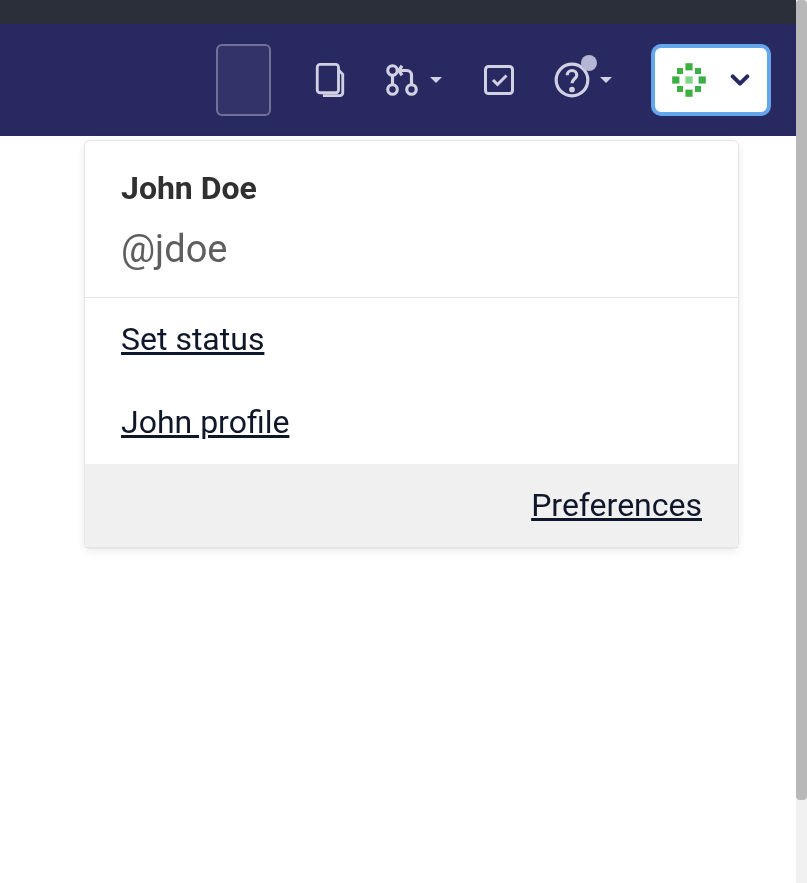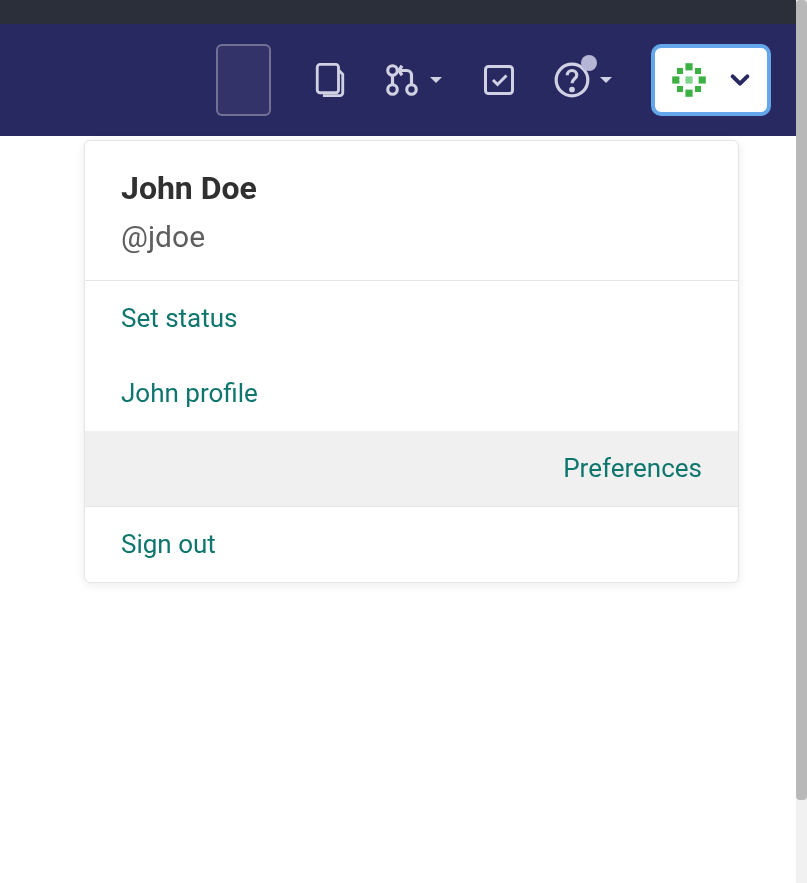--- a/index.html
+++ b/index.html
@@ -91,32 +91,33 @@
       box-shadow: 0 2px 10px rgba(0,0,0,0.08);
     }
     .dd-header {
       padding: 28px 36px 26px;
       border-bottom: 1px solid #e5e5e5;
     }
     .dd-name {
       font-size: 32px;
       font-weight: 700;
       color: #303030;
-      margin-bottom: 12px;
+      margin-bottom: 20px;
     }
     .dd-handle {
-      font-size: 30px;
+      font-size: 38px;
       color: #5e5e5e;
     }
     .dd-item {
       padding: 22px 36px;
-      font-size: 26px;
-      color: #0f766e;
+      font-size: 32px;
+      color: #0f172a;
       cursor: pointer;
       border-bottom: 1px solid transparent;
+      text-decoration: underline;
     }
     .dd-item.hover {
       background: #f0f0f0;
       text-align: right;
     }
     .dd-divider {
       height: 1px;
       background: #e5e5e5;
     }
     .scrollbar-track {
@@ -210,18 +211,17 @@
 
 <div class="dropdown">
   <div class="dd-header">
     <div class="dd-name">John Doe</div>
     <div class="dd-handle">@jdoe</div>
   </div>
   <div class="dd-item">Set status</div>
   <div class="dd-item">John profile</div>
   <div class="dd-item hover">Preferences</div>
   <div class="dd-divider"></div>
-  <div class="dd-item">Sign out</div>
 </div>
 
 <div class="scrollbar-track">
   <div class="scrollbar-thumb"></div>
 </div>
 
 </body></html>

